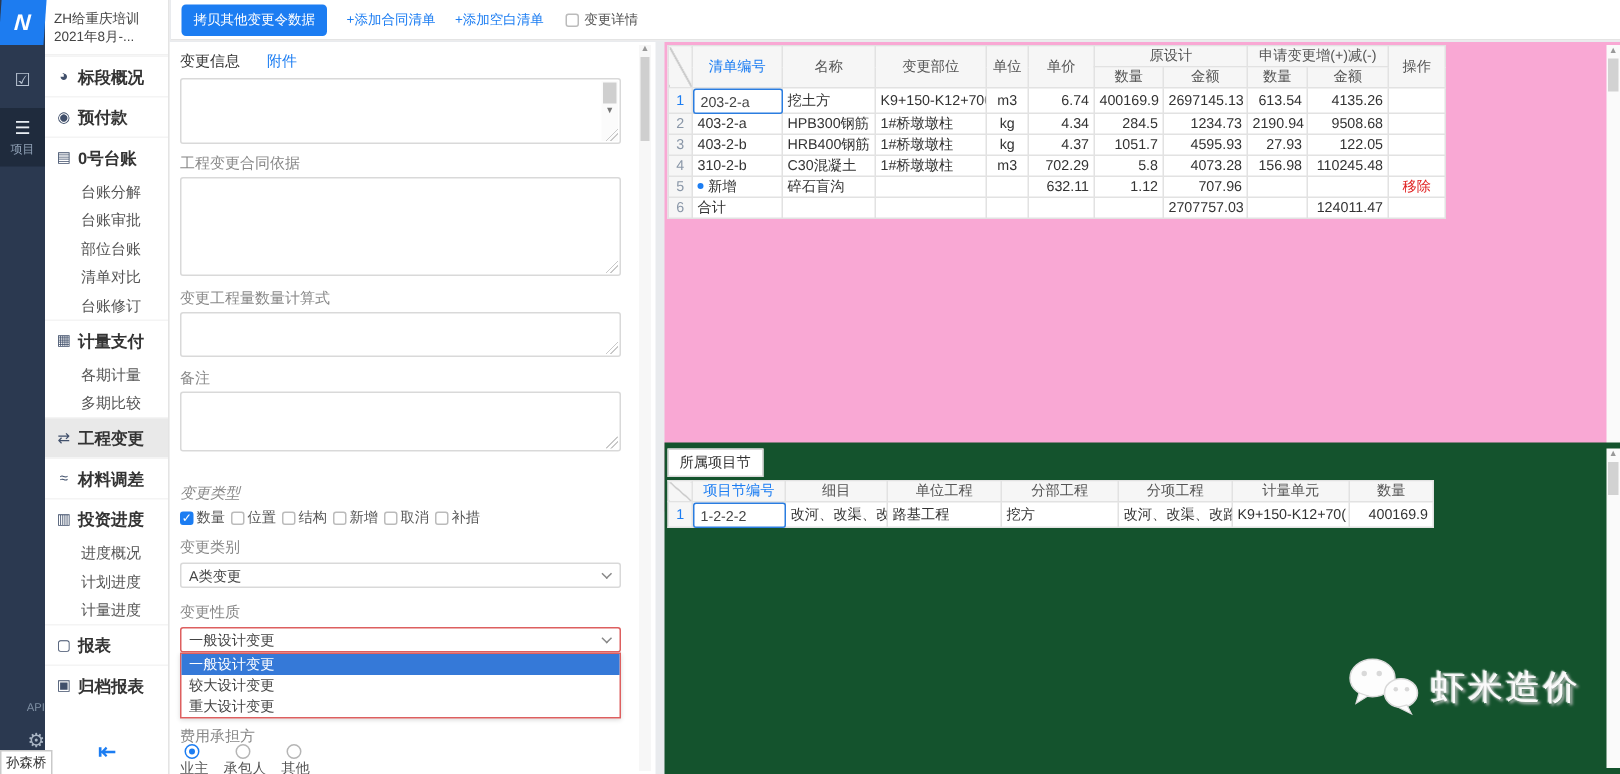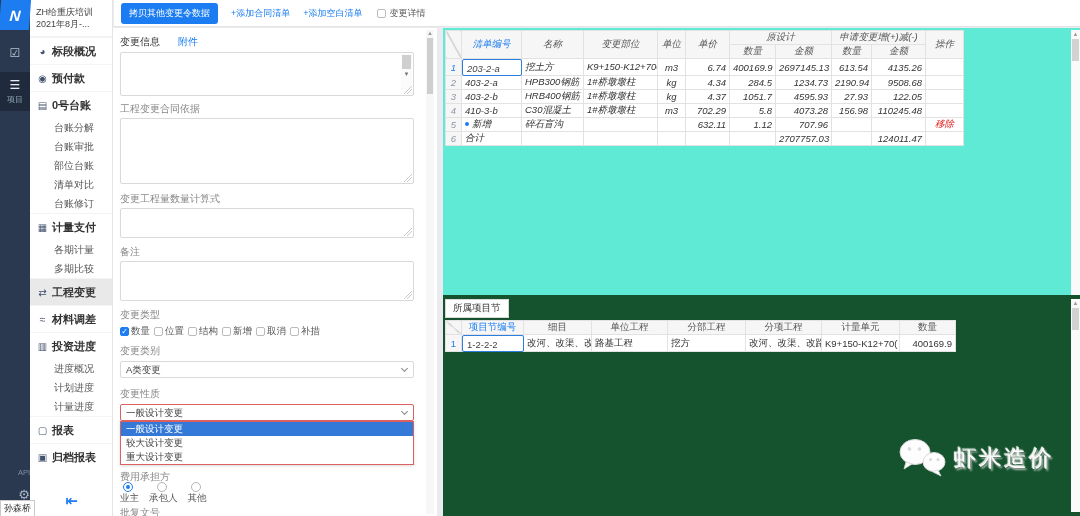--- a/index.html
+++ b/index.html
@@ -32,21 +32,21 @@
   .toolbar { position:absolute; left:114px; top:0; width:966px; height:27px; background:#fff; border-bottom:1px solid #e4e4e4; display:flex; align-items:center; padding-left:7px; z-index:3; }
   .btn-primary { background:#1c7df2; color:#fff; border:none; border-radius:3px; font-size:9px; padding:4px 8px; cursor:pointer; font-family:inherit; }
   .btn-link { color:#1c7df2; background:none; border:none; font-size:9px; margin-left:13px; cursor:pointer; font-family:inherit; }
   .tb-check { display:flex; align-items:center; margin-left:14px; }
   .cb-box { width:9px; height:9px; border:1px solid #bbb; border-radius:2px; background:#fff; margin-right:4px; }
   .tb-check .lab { font-size:9px; color:#555; }
   .btn-resubmit { position:absolute; right:10px; top:4px; }
 
   
   .form-panel { position:absolute; left:113px; top:28px; width:324px; height:488px; background:#fff; padding:4px 0 0 7px; z-index:2; }
-  .form-tabs { display:flex; height:16px; margin-top:2px; align-items:center; }
+  .form-tabs { display:flex; height:16px; margin-top:2px; align-items:flex-start; }
   .form-tab { font-size:10px; margin-right:18px; cursor:pointer; }
   .form-tab.active { color:#333; }
   .form-tab.inactive { color:#1c7df2; }
   .f-label { font-size:10px; color:#888; }
   .ta { position:relative; width:294px; border:1px solid #d9d9d9; border-radius:2px; background:#fff; }
   .ta-scroll { position:absolute; right:1px; top:1px; bottom:1px; width:11px; background:#fbfbfb; }
   .ta-thumb { margin:1px; height:14px; background:#cfcfcf; }
   .ta-down { text-align:center; font-size:6px; color:#777; margin-top:2px; }
   .resize { position:absolute; right:1px; bottom:1px; width:8px; height:8px;
     background:linear-gradient(135deg, transparent 0 46%, #c9c9c9 46% 54%, transparent 54% 66%, #c9c9c9 66% 74%, transparent 74%); }
@@ -66,21 +66,21 @@
   .rd .cir { width:10px; height:10px; border:1px solid #b5b5b5; border-radius:50%; margin-right:3px; position:relative; background:#fff; }
   .rd.on .cir { border-color:#1c7df2; }
   .rd.on .cir::after { content:""; position:absolute; left:2px; top:2px; width:4px; height:4px; border-radius:50%; background:#1c7df2; }
   .rd .rl { font-size:9.5px; color:#555; }
   .inp { width:294px; height:17px; border:1px solid #d9d9d9; border-radius:2px; background:#fff; }
   .form-vscroll { position:absolute; right:3px; top:2px; bottom:2px; width:8px; background:#f7f7f7; }
   .form-vscroll .arr { text-align:center; font-size:6px; color:#999; }
   .form-vscroll .th { margin:2px 1px; height:56px; background:#cfcfcf; }
 
   
-  .right-top { position:absolute; left:443px; top:28px; width:637px; height:313px; background:#5eead4; z-index:2;font-style:italic; }
+  .right-top { position:absolute; left:443px; top:28px; width:637px; height:313px; background:#f9a8d4; z-index:2; }
   .right-bottom { position:absolute; left:443px; top:295px; width:637px; height:221px; background:#14532d; z-index:2; }
 
   table { border-collapse:collapse; table-layout:fixed; background:#fff; }
   th, td { border:1px solid #e2e2e2; font-size:9.5px; font-weight:normal; padding:0 3px; height:13px; overflow:hidden; white-space:nowrap; color:#333; }
   th { background:#f6f6f6; text-align:center; color:#555; height:14px; }
   th.blue { color:#1c7df2; }
   th.corner { background-image:linear-gradient(to top right, transparent 47%, #c9c9c9 48%, #c9c9c9 52%, transparent 53%); }
   td.gut { background:#f6f6f6; text-align:center; color:#8a97a8; }
   td.blue { color:#1c7df2; }
   td.sel { outline:1px solid #2b7de0; outline-offset:-1px; }
@@ -230,21 +230,21 @@
   <div class="f-label" style="margin-top:8px;">变更工程量数量计算式</div>
   <div class="ta" style="height:30px; margin-top:2px;">
     <span class="resize"></span>
   </div>
 
   <div class="f-label" style="margin-top:7px;">备注</div>
   <div class="ta" style="height:40px; margin-top:2px;">
     <span class="resize"></span>
   </div>
 
-  <div class="f-label" style="margin-top:7px;">变更类型</div>
+  <div class="f-label" style="margin-top:21px;font-style:italic;">变更类型</div>
   <div class="checks" style="margin-top:3px;">
       <span class="chk on">
         <span class="box">✓</span>
         <span class="cl">数量</span>
       </span>
       <span class="chk">
         <span class="box"></span>
         <span class="cl">位置</span>
       </span>
       <span class="chk">
@@ -376,21 +376,21 @@
           <td>kg</td>
           <td>4.37</td>
           <td>1051.7</td>
           <td>4595.93</td>
           <td>27.93</td>
           <td>122.05</td>
           <td></td>
         </tr>
         <tr>
           <td class="gut">4</td>
-          <td>410-3-b</td>
+          <td>310-2-b</td>
           <td>C30混凝土</td>
           <td>1#桥墩墩柱</td>
           <td>m3</td>
           <td>702.29</td>
           <td>5.8</td>
           <td>4073.28</td>
           <td>156.98</td>
           <td>110245.48</td>
           <td></td>
         </tr>

